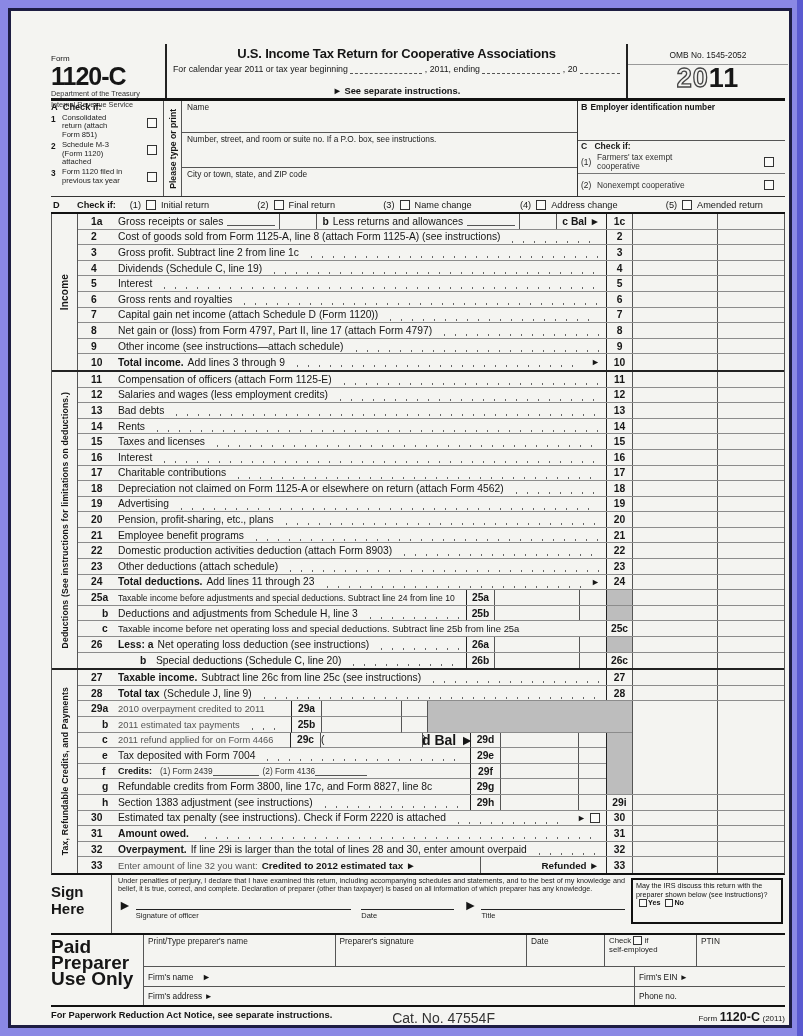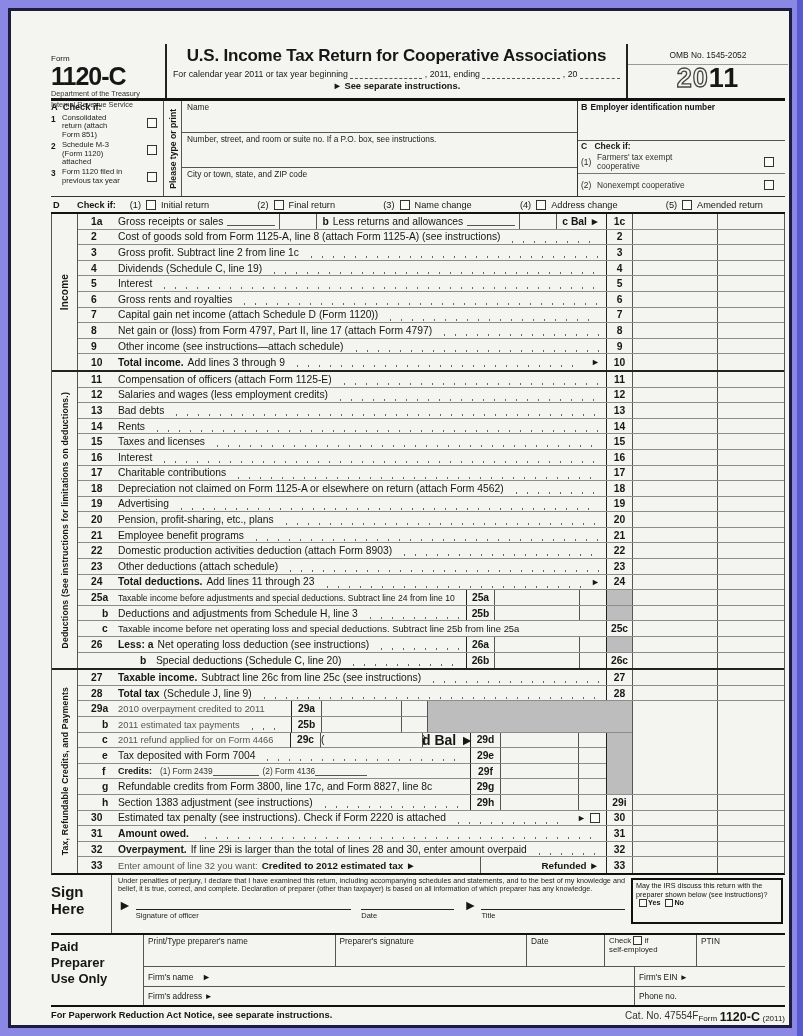--- a/index.html
+++ b/index.html
@@ -8,24 +8,24 @@
   .inner{position:absolute;left:40px;top:33px;right:4px;}
   b{font-weight:bold}
   .cb{width:10px;height:10px;border:1px solid #333;background:#fbfbf9;flex:none;display:inline-block;vertical-align:middle;box-sizing:border-box}
   
   .hdr{display:flex;height:54px;border-bottom:3px solid #111;}
   .hdr-form{width:114px;flex:none;padding-top:3px}
   .hdr-formword{font-size:8px}
   .hdr-formnum{font-size:25px;font-weight:bold;letter-spacing:-1px;line-height:22px}
   .hdr-dept{font-size:7.3px;color:#333;line-height:8px;margin-top:3px}
   .hdr-title{flex:1;border-left:2px solid #222;padding:2px 6px 0 6px;text-align:center}
-  .hdr-title-main{font-size:17px;font-weight:bold;letter-spacing:-0.2px}
+  .hdr-title-main{font-size:13px;font-weight:bold;letter-spacing:-0.2px}
   .hdr-cal{font-size:8.8px;margin-top:3px;text-align:left;white-space:nowrap}
   .blank{display:inline-block;border-bottom:1px dashed #555;height:9px;vertical-align:bottom}
-  .hdr-see{font-size:9.3px;font-weight:bold;margin-top:2px}
+  .hdr-see{font-size:9.3px;font-weight:bold;margin-top:12px}
   .hdr-omb{width:160px;flex:none;border-left:2px solid #222;text-align:center}
   .omb-no{font-size:8.4px;padding:6px 0 4px 0;border-bottom:1px solid #999}
   .year{font-size:27px;font-weight:bold;letter-spacing:1px;line-height:26px}
   .y-out{color:#f4f4f1;-webkit-text-stroke:1.3px #444;}
   
   .idwrap{display:flex;height:95px;border-bottom:1.5px solid #333;font-size:8.3px}
   .ida{width:112px;flex:none;padding-top:1px}
   .ida-head{font-size:9.2px;font-weight:bold;margin-bottom:1px}
   .ida-item{display:flex;margin-top:2px;align-items:flex-start}
   .ida-num{width:11px;font-weight:bold;font-size:8.3px;flex:none}
@@ -111,35 +111,35 @@
   .sigrow{display:flex;align-items:flex-end;margin-top:2px}
   .bigarr{font-size:14px;line-height:14px;margin:0 4px 8px 0;flex:none}
   .sigcell{display:flex;flex-direction:column;margin-right:10px}
   .sline{height:14px;border-bottom:1.2px solid #222}
   .slabel{font-size:7.5px;color:#222;padding-top:1px}
   .sc-sig{flex:2.1}.sc-date{flex:0.9}.sc-title{flex:1.4;margin-right:0}
   .discuss{position:absolute;right:2px;top:3px;width:152px;height:46px;border:2px solid #111;font-size:7.2px;line-height:8.6px;padding:2px 3px;box-sizing:border-box;color:#111}
   .discuss .cb{width:8px;height:8px;margin:0 1px 0 3px}
   
   .prep{display:flex;height:70px;border-bottom:2px solid #111}
-  .prep-label{width:92px;flex:none;border-right:1px solid #555;font-size:13px;font-weight:bold;line-height:16px;padding-top:4px}
+  .prep-label{width:92px;flex:none;border-right:1px solid #555;font-size:19px;font-weight:bold;line-height:16px;padding-top:4px}
   .prep-main{flex:1;display:flex;flex-direction:column;min-width:0}
   .prow1{display:flex;height:32px;border-bottom:1px solid #555}
   .pcell{border-right:1px solid #555;padding:1px 4px;font-size:8.3px;color:#222;box-sizing:border-box}
   .pc-name{flex:2.1}.pc-sig{flex:2.1}.pc-date{width:78px;flex:none}
   .pc-check{width:92px;flex:none;font-size:7.8px;line-height:9px}
   .pc-ptin{width:88px;flex:none;border-right:none}
   .prow2{display:flex;height:19px;border-bottom:1px solid #555;align-items:center}
   .prow3{display:flex;height:18px;align-items:center}
   .pfirm{flex:1;padding:0 4px;font-size:8.3px;border-right:1px solid #555;height:100%;display:flex;align-items:center;box-sizing:border-box}
   .pright{width:150px;flex:none;padding:0 4px;font-size:8.3px;height:100%;display:flex;align-items:center;box-sizing:border-box}
   
   .foot{display:flex;align-items:flex-start;padding-top:3px;font-size:9px}
   .foot-notice{font-weight:bold;font-size:9.3px}
-  .foot-cat{flex:1;text-align:right;font-size:10px;color:#333;padding-left:60px}
+  .foot-cat{flex:1;text-align:left;font-size:14px;color:#333;padding-left:60px}
   .foot-form{white-space:nowrap}
   .foot-form .fw{font-size:8px}
   .foot-form .fn{font-size:12.5px;font-weight:bold}
   .foot-form .fy{font-size:8px}
 </style>
 </head>
 <body>
 
 <div class="edge-right"></div>
 <div class="page">

